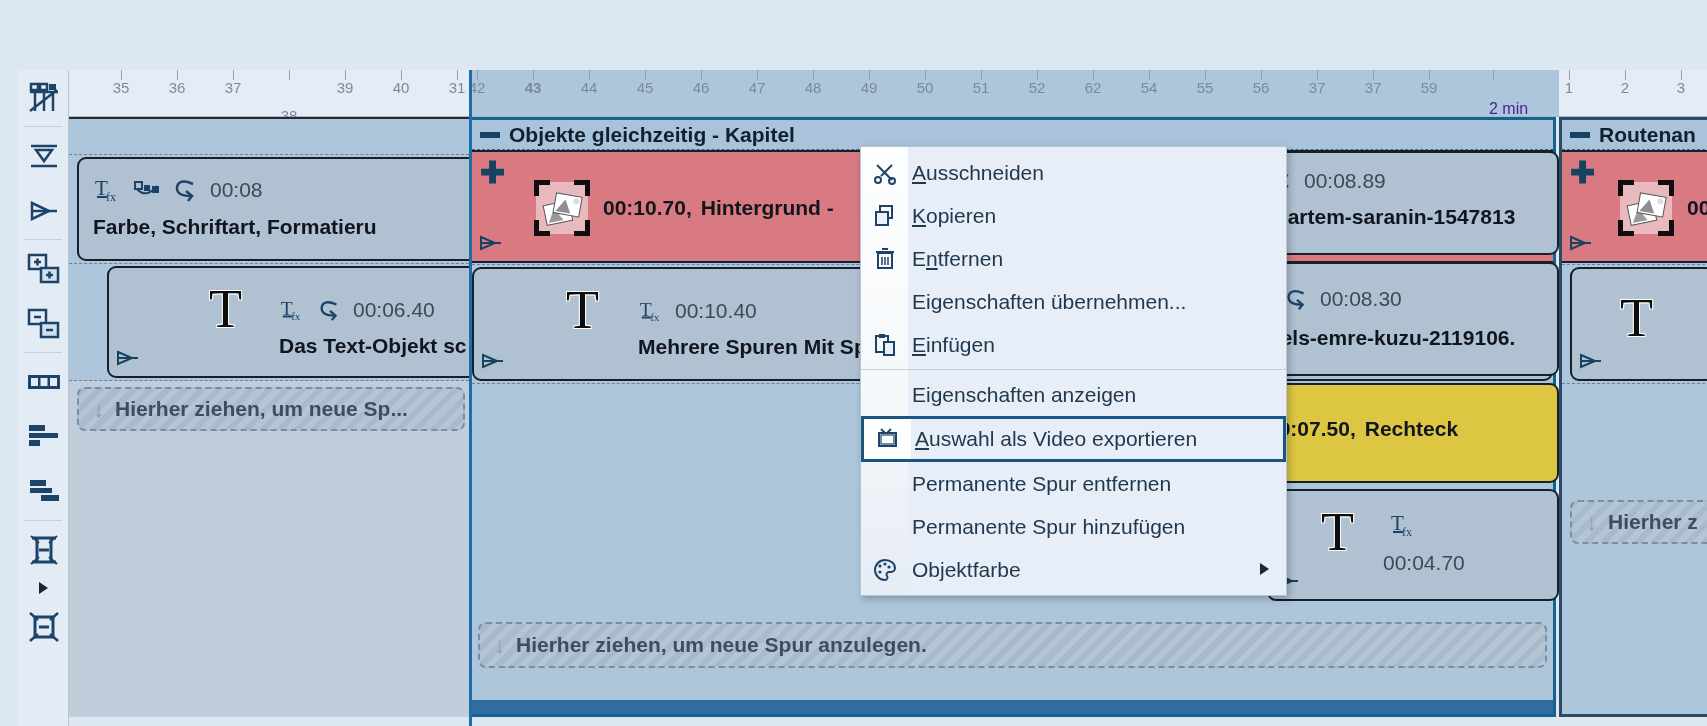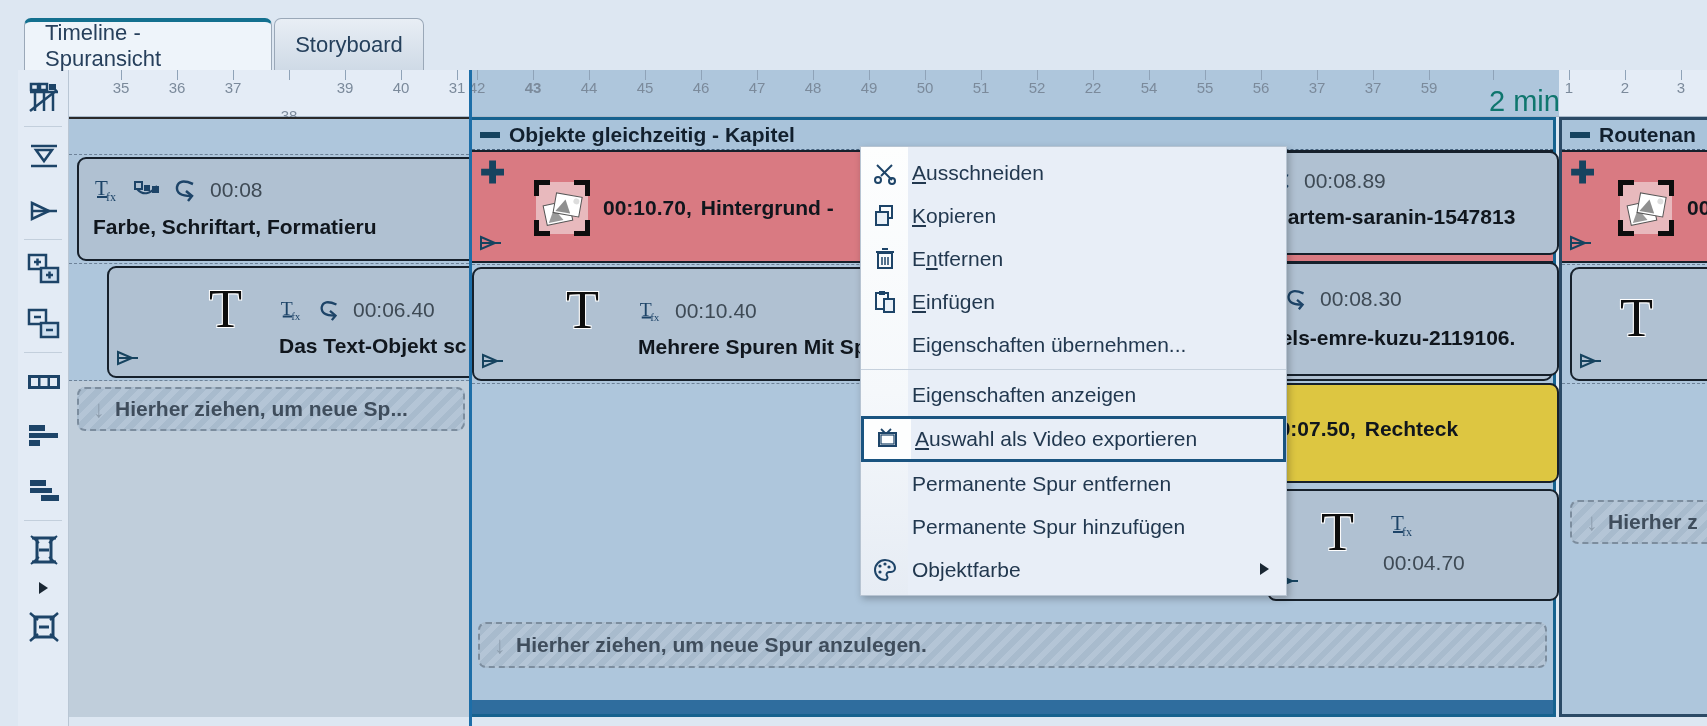--- a/index.html
+++ b/index.html
@@ -72,21 +72,21 @@
   .tick {
     position: absolute; top: 0; width: 1px; height: 10px; background: #8fa3b8;
   }
   .ticknum {
     position: absolute; top: 9px;
     font-size: 15px; color: #7b8a9b;
     transform: translateX(-50%);
   }
   .minlabel {
     position: absolute; right: 6px; bottom: -2px;
-    font-size: 29px; color: #0f766e;
+    font-size: 16px; color: #4c1d95;
   }
   .playhead {
     position: absolute; top: 70px; width: 3px; height: 656px;
     background: #1d6ea8; z-index: 40;
   }
 
   
   .tracks { position: absolute; left: 69px; top: 117px; width: 1638px; height: 609px; overflow: hidden; }
 
   .group {
@@ -202,28 +202,20 @@
   .submenu-arrow {
     position: absolute; right: 16px; top: 50%; transform: translateY(-50%);
     color: #1d2c3a;
   }
 </style>
 </head>
 <body>
 
 <div id="app">
 
-  <div class="tabstrip">
-    <div class="tab active">
-      <span>Timeline - Spuransicht</span>
-    </div>
-    <div class="tab inactive">
-      <span>Storyboard</span>
-    </div>
-  </div>
 
   <div class="toolbar">
 
     <div class="tb-icon">
       <svg width="34" height="34" viewBox="0 0 34 34">
         <rect x="4" y="3" width="7" height="6" fill="none" stroke="#1d4468" stroke-width="2.5"></rect>
         <rect x="13" y="3" width="7" height="6" fill="none" stroke="#1d4468" stroke-width="2.5"></rect>
         <rect x="22" y="3" width="7" height="6" fill="#1d4468"></rect>
         <line x1="3" y1="11" x2="31" y2="11" stroke="#1d4468" stroke-width="2.5"></line>
         <line x1="8" y1="11" x2="8" y2="30" stroke="#1d4468" stroke-width="2.5"></line>
@@ -368,21 +360,21 @@
         <div class="ticknum" style="left: 744px;">48</div>
         <div class="tick" style="left: 800px;"></div>
         <div class="ticknum" style="left: 800px;">49</div>
         <div class="tick" style="left: 856px;"></div>
         <div class="ticknum" style="left: 856px;">50</div>
         <div class="tick" style="left: 912px;"></div>
         <div class="ticknum" style="left: 912px;">51</div>
         <div class="tick" style="left: 968px;"></div>
         <div class="ticknum" style="left: 968px;">52</div>
         <div class="tick" style="left: 1024px;"></div>
-        <div class="ticknum" style="left: 1024px;">22</div>
+        <div class="ticknum" style="left: 1024px;">62</div>
         <div class="tick" style="left: 1080px;"></div>
         <div class="ticknum" style="left: 1080px;">54</div>
         <div class="tick" style="left: 1136px;"></div>
         <div class="ticknum" style="left: 1136px;">55</div>
         <div class="tick" style="left: 1192px;"></div>
         <div class="ticknum" style="left: 1192px;">56</div>
         <div class="tick" style="left: 1248px;"></div>
         <div class="ticknum" style="left: 1248px;">37</div>
         <div class="tick" style="left: 1304px;"></div>
         <div class="ticknum" style="left: 1304px;">37</div>
@@ -707,32 +699,32 @@
             <line x1="4" y1="6" x2="22" y2="6" stroke="#1d4468" stroke-width="2"></line>
             <line x1="10" y1="3" x2="16" y2="3" stroke="#1d4468" stroke-width="2"></line>
             <line x1="10" y1="11" x2="10" y2="19" stroke="#1d4468" stroke-width="1.5"></line>
             <line x1="13" y1="11" x2="13" y2="19" stroke="#1d4468" stroke-width="1.5"></line>
             <line x1="16" y1="11" x2="16" y2="19" stroke="#1d4468" stroke-width="1.5"></line>
           </svg>
         </span>
         <span class="ctx-label">E<u>n</u>tfernen</span>
       </div>
       <div class="ctx-item">
+        <span class="ctx-icon"></span>
+        <span class="ctx-label">Eigenschaften übernehmen...</span>
+      </div>
+      <div class="ctx-item">
         <span class="ctx-icon">
           <svg width="26" height="26" viewBox="0 0 26 26">
             <rect x="4" y="4" width="12" height="16" fill="none" stroke="#1d4468" stroke-width="2"></rect>
             <rect x="7" y="2" width="6" height="4" fill="#1d4468"></rect>
             <rect x="12" y="10" width="10" height="13" fill="#eaf1f8" stroke="#1d4468" stroke-width="2"></rect>
           </svg>
         </span>
         <span class="ctx-label"><u>E</u>infügen</span>
-      </div>
-      <div class="ctx-item">
-        <span class="ctx-icon"></span>
-        <span class="ctx-label">Eigenschaften übernehmen...</span>
       </div>
       <div class="ctx-sep"></div>
       <div class="ctx-item">
         <span class="ctx-icon"></span>
         <span class="ctx-label">Eigenschaften anzeigen</span>
       </div>
       <div class="ctx-item selected">
         <span class="ctx-icon">
           <svg width="26" height="26" viewBox="0 0 26 26">
             <rect x="4" y="7" width="17" height="13" fill="none" stroke="#1d4468" stroke-width="2"></rect>

